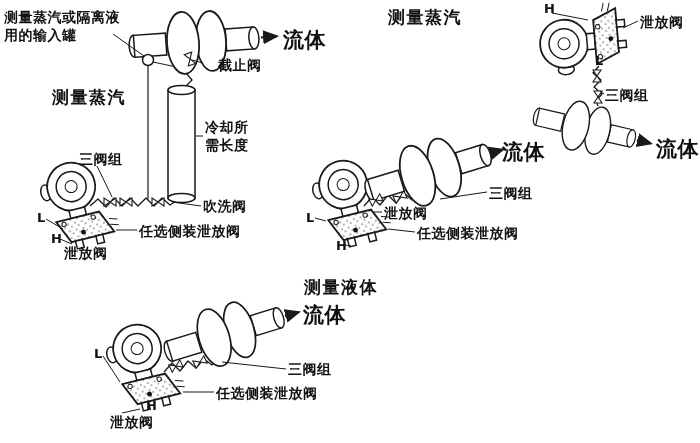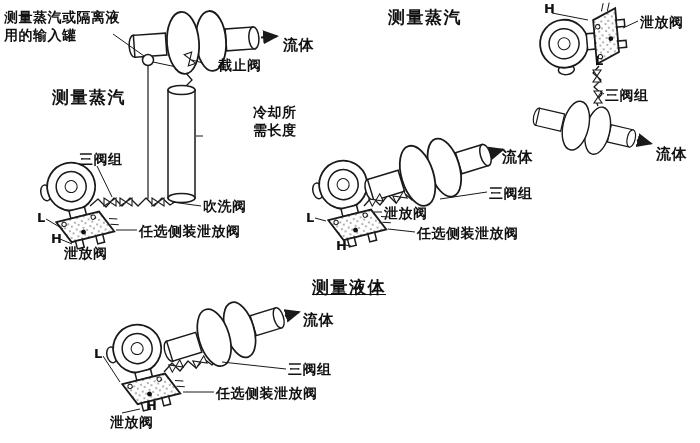--- a/index.html
+++ b/index.html
@@ -2,21 +2,21 @@
 <html><head>
 <meta charset="utf-8">
 <style>
   * { margin:0; padding:0; box-sizing:border-box; }
   html,body { background:#fff; font-family:"DejaVu Sans","Liberation Sans",sans-serif; }
   #stage { position:relative; width:700px; height:443px; background:#ffffff; overflow:hidden; color:#111;border-radius:30px; }
   #art { position:absolute; left:0; top:0; }
   .lbl { position:absolute; font-size:14px; font-weight:700; line-height:1.3; color:#111;
          white-space:pre-line; letter-spacing:.5px; }
   .t  { font-size:17px; letter-spacing:1.5px; }
-  .f  { font-size:15px;margin-top:9px; }
+  .f  { font-size:21px; }
   .hl { font-size:13px; }
   
   .s1  { stroke:#1a1a1a; stroke-width:1;   fill:none; }
   .s12 { stroke:#1a1a1a; stroke-width:1.2; fill:none; }
   .s15 { stroke:#1a1a1a; stroke-width:1.5; }
   .s18 { stroke:#1a1a1a; stroke-width:1.8; }
   .wf  { fill:#fff; }
   .zz  { stroke:#1a1a1a; stroke-width:1.3; fill:none; stroke-linejoin:round; }
   .ld  { stroke:#1a1a1a; stroke-width:1;   fill:none; }
   .ar  { stroke:#1a1a1a; stroke-width:2;   fill:none; }
@@ -138,21 +138,21 @@
         <path class="ld" d="M122,413 L140,409"></path>
       </g>
     </g>
   </svg>
 
   <div class="lbl" style="left:4px;top:8px;">测量蒸汽或隔离液
 用的输入罐</div>
   <div class="lbl t" style="left:52px;top:86px;">测量蒸汽</div>
   <div class="lbl f" style="left:283px;top:27px;">流体</div>
   <div class="lbl" style="left:218px;top:56px;">截止阀</div>
-  <div class="lbl" style="left:205px;top:103px;margin-left:48px;">冷却所
+  <div class="lbl" style="left:205px;top:118px;">冷却所
 需长度</div>
   <div class="lbl" style="left:79px;top:150px;">三阀组</div>
   <div class="lbl" style="left:203px;top:198px;font-family:Liberation Mono, monospace;">吹洗阀</div>
   <div class="lbl" style="left:139px;top:222px;">任选侧装泄放阀</div>
   <div class="lbl hl" style="left:37px;top:210px;">L</div>
   <div class="lbl hl" style="left:51px;top:231px;">H</div>
   <div class="lbl" style="left:64px;top:244px;">泄放阀</div>
 
   <div class="lbl t" style="left:388px;top:6px;">测量蒸汽</div>
   <div class="lbl hl" style="left:544px;top:1px;">H</div>
@@ -161,21 +161,21 @@
   <div class="lbl" style="left:605px;top:86px;">三阀组</div>
   <div class="lbl f" style="left:656px;top:136px;">流体</div>
 
   <div class="lbl f" style="left:502px;top:139px;">流体</div>
   <div class="lbl" style="left:489px;top:184px;">三阀组</div>
   <div class="lbl" style="left:384px;top:204px;">泄放阀</div>
   <div class="lbl" style="left:417px;top:224px;">任选侧装泄放阀</div>
   <div class="lbl hl" style="left:306px;top:210px;">L</div>
   <div class="lbl hl" style="left:336px;top:238px;">H</div>
 
-  <div class="lbl t" style="left:312px;top:276px;text-decoration:underline;">测量液体</div>
+  <div class="lbl t" style="left:304px;top:276px;">测量液体</div>
   <div class="lbl f" style="left:303px;top:302px;">流体</div>
   <div class="lbl" style="left:288px;top:360px;">三阀组</div>
   <div class="lbl" style="left:216px;top:384px;">任选侧装泄放阀</div>
   <div class="lbl hl" style="left:94px;top:346px;">L</div>
   <div class="lbl hl" style="left:146px;top:398px;">H</div>
   <div class="lbl" style="left:110px;top:413px;">泄放阀</div>
 
 </div>
 
 </body></html>

